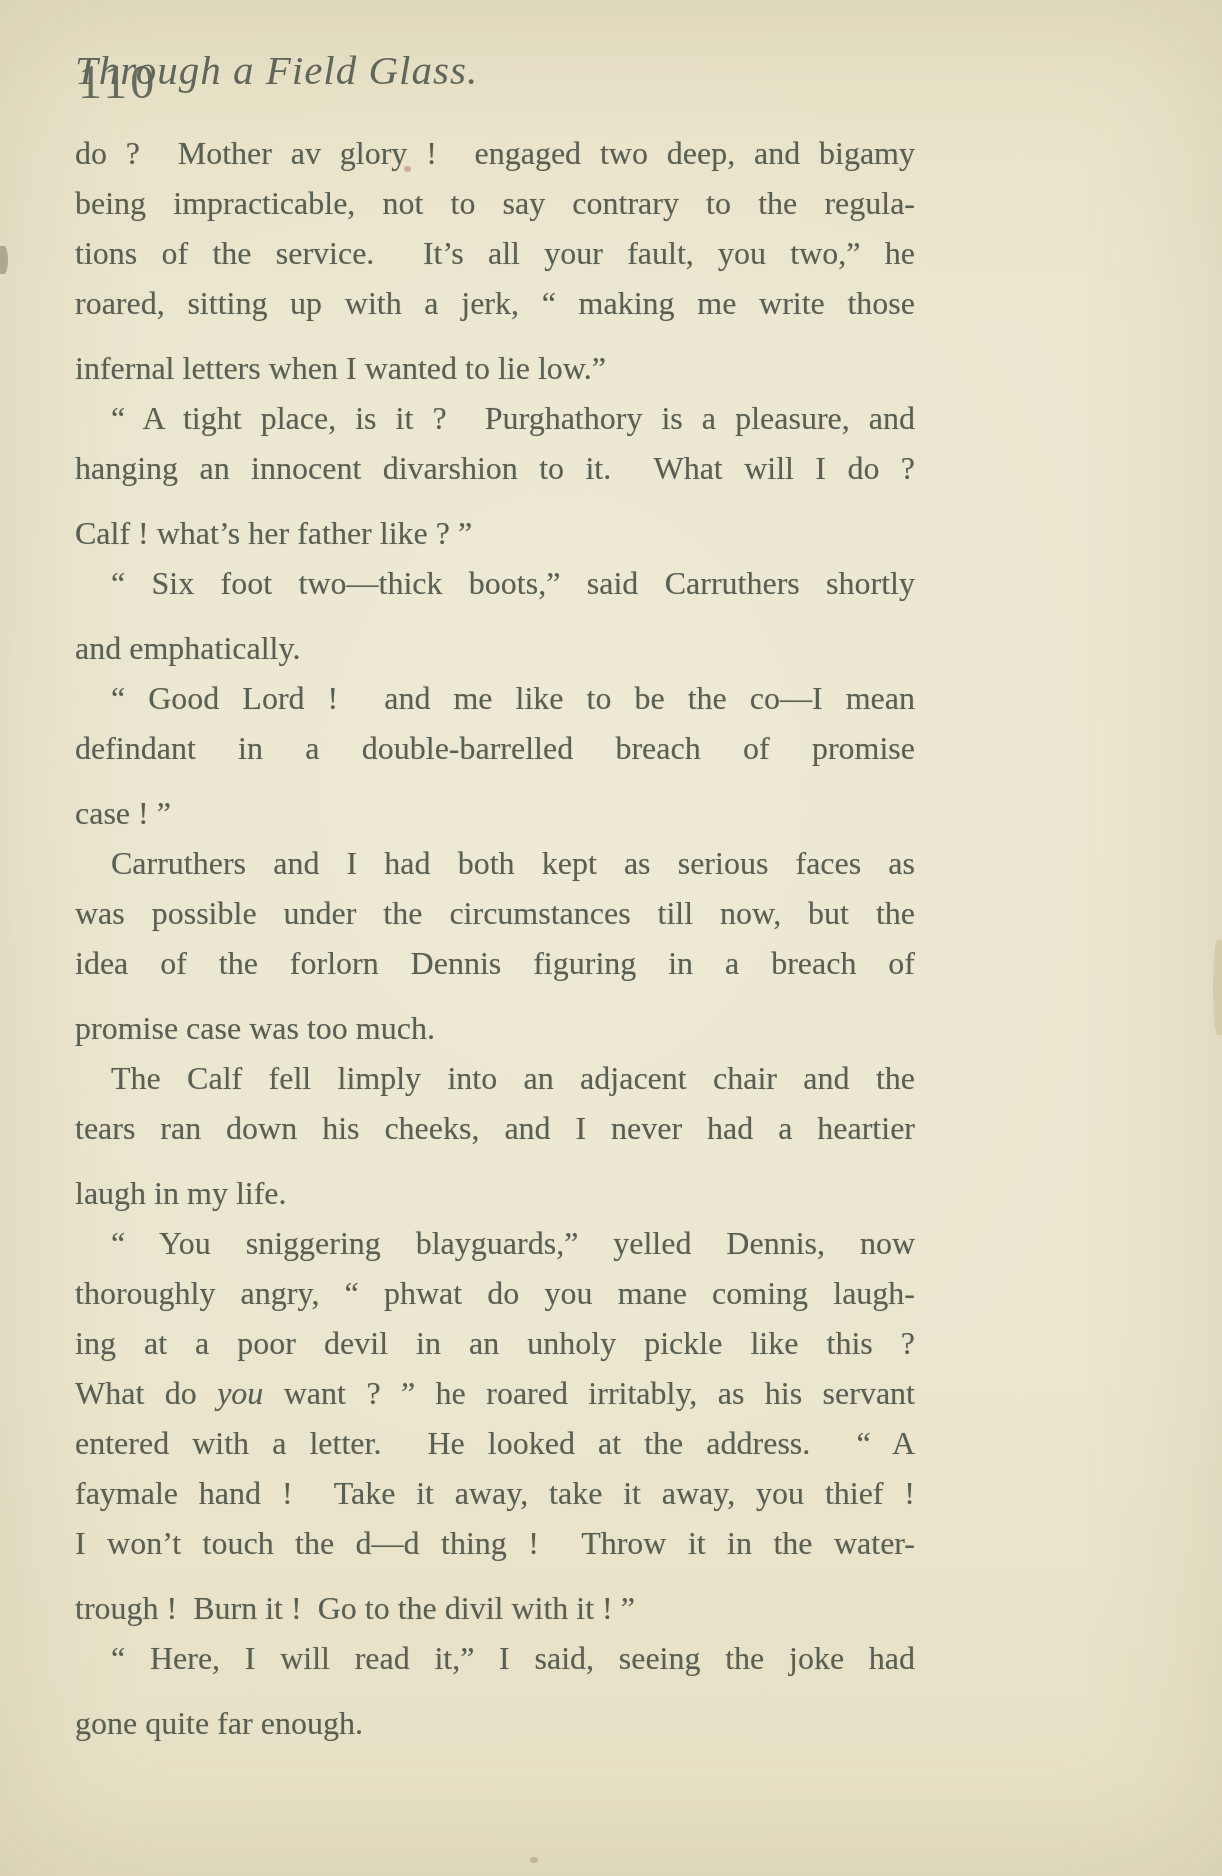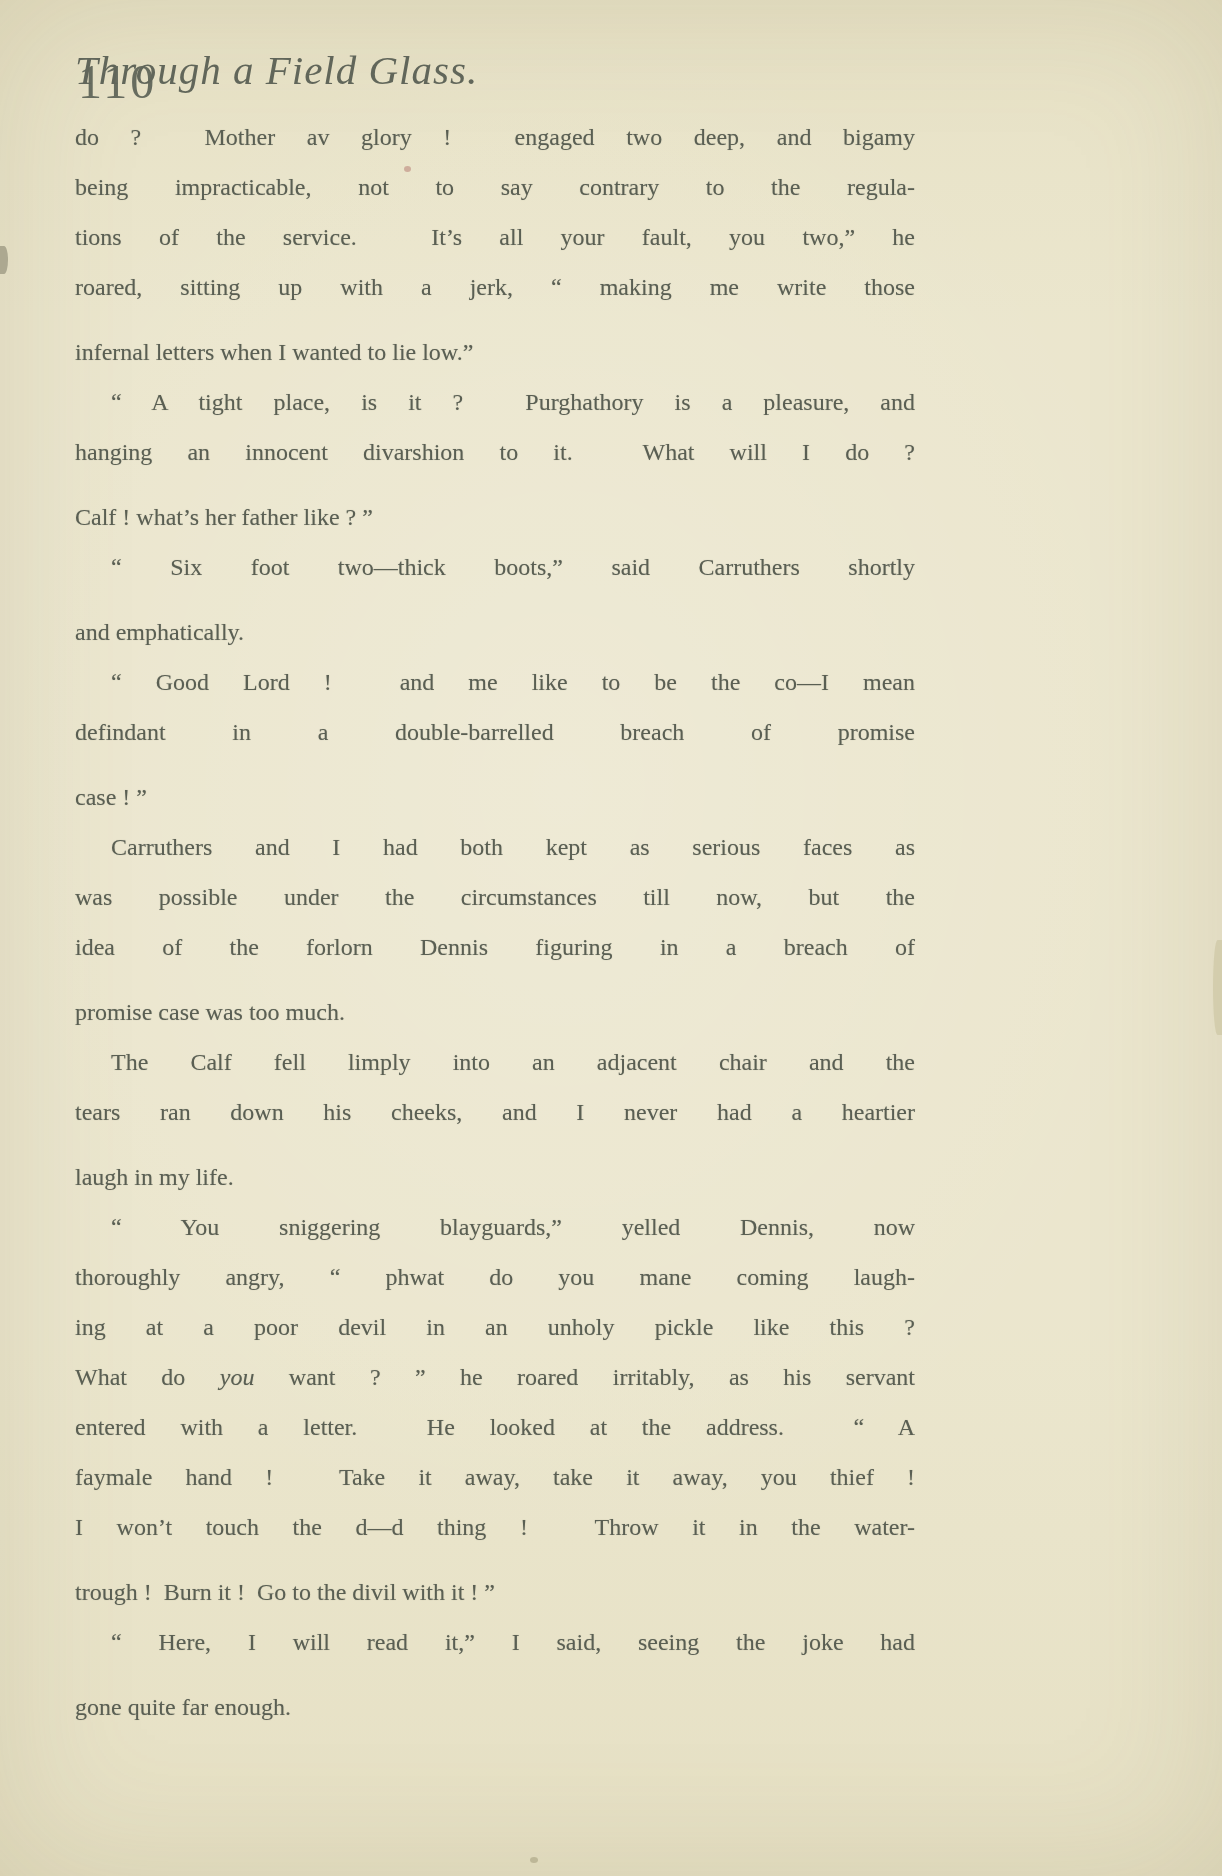--- a/index.html
+++ b/index.html
@@ -49,25 +49,25 @@
     top: 0;
     width: 100%;
     text-align: left;
     font-style: italic;
     font-size: 41px;
     letter-spacing: 1px;
     color: #61665a;
   }
   .text-block {
     position: absolute;
-    top: 112px;
+    top: 128px;
     left: 75px;
     width: 840px;
     color: var(--ink);
-    font-size: 24px;
+    font-size: 32px;
     line-height: 50px;
     text-shadow: 0 0 1px rgba(90,95,83,0.35);
   }
   .line {
     text-align: justify;
     text-align-last: justify;
     white-space: pre-wrap;
   }
   .line.end {
     text-align-last: left;

